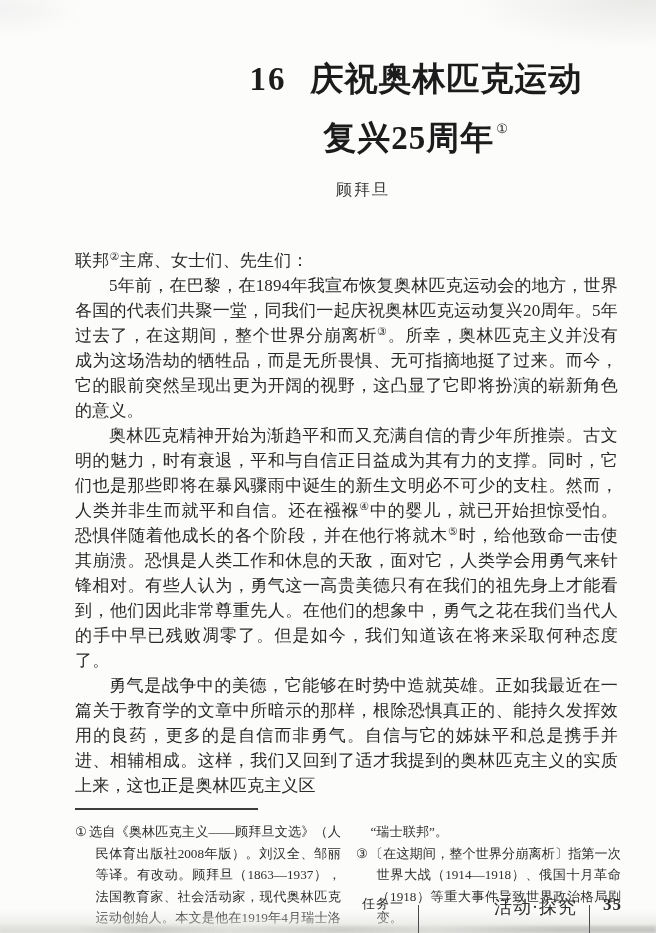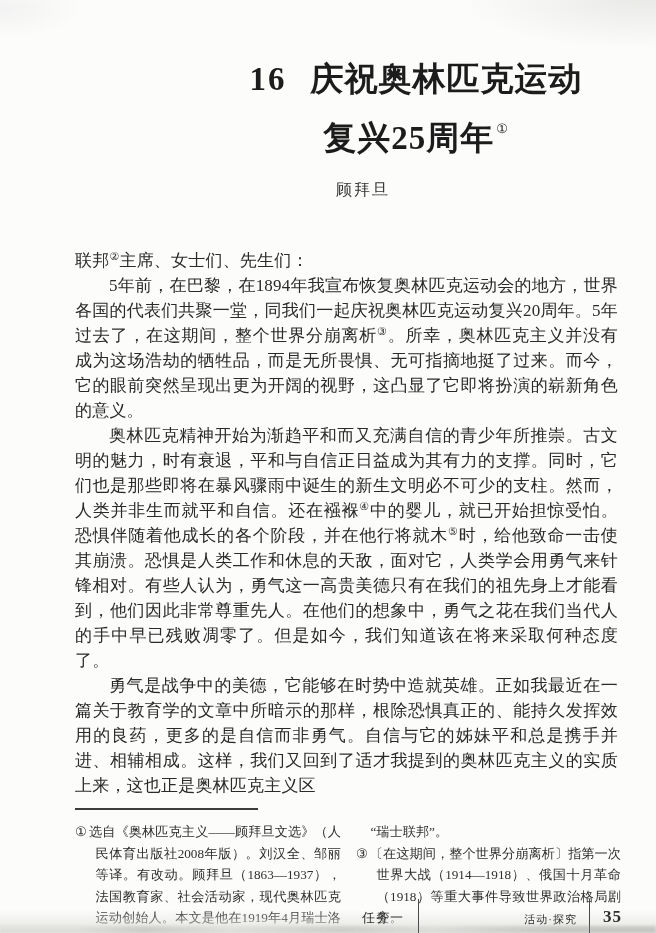--- a/index.html
+++ b/index.html
@@ -85,29 +85,29 @@
   .fn-item{padding-left:1.55em;text-indent:-1.55em;}
   .fn-item.fn-cont{padding-left:1.1em;text-indent:0;}
   .fn-num{margin-right:2px;}
 
   
   .footer{
     position:absolute;
     right:30px;bottom:0;
     height:38px;
     display:flex;
-    align-items:flex-end;
+    align-items:flex-start;
     color:#2f2f2f;
   }
   .footer-task{font-size:13px;letter-spacing:1px;padding-bottom:6px;}
   .footer-div{width:1px;height:34px;background:#4a4a4a;margin-top:10px;}
   .footer-div.first{margin-left:14px;}
   .footer-section{
     width:158px;text-align:right;
-    font-size:11px;letter-spacing:1px;
+    font-size:18px;letter-spacing:1px;
     padding:0 12px 6px 0;
   }
   .footer-page{
     font-size:17px;font-weight:700;
     padding:0 4px 6px 13px;letter-spacing:1px;
   }
 </style>
 </head>
 <body>
 

